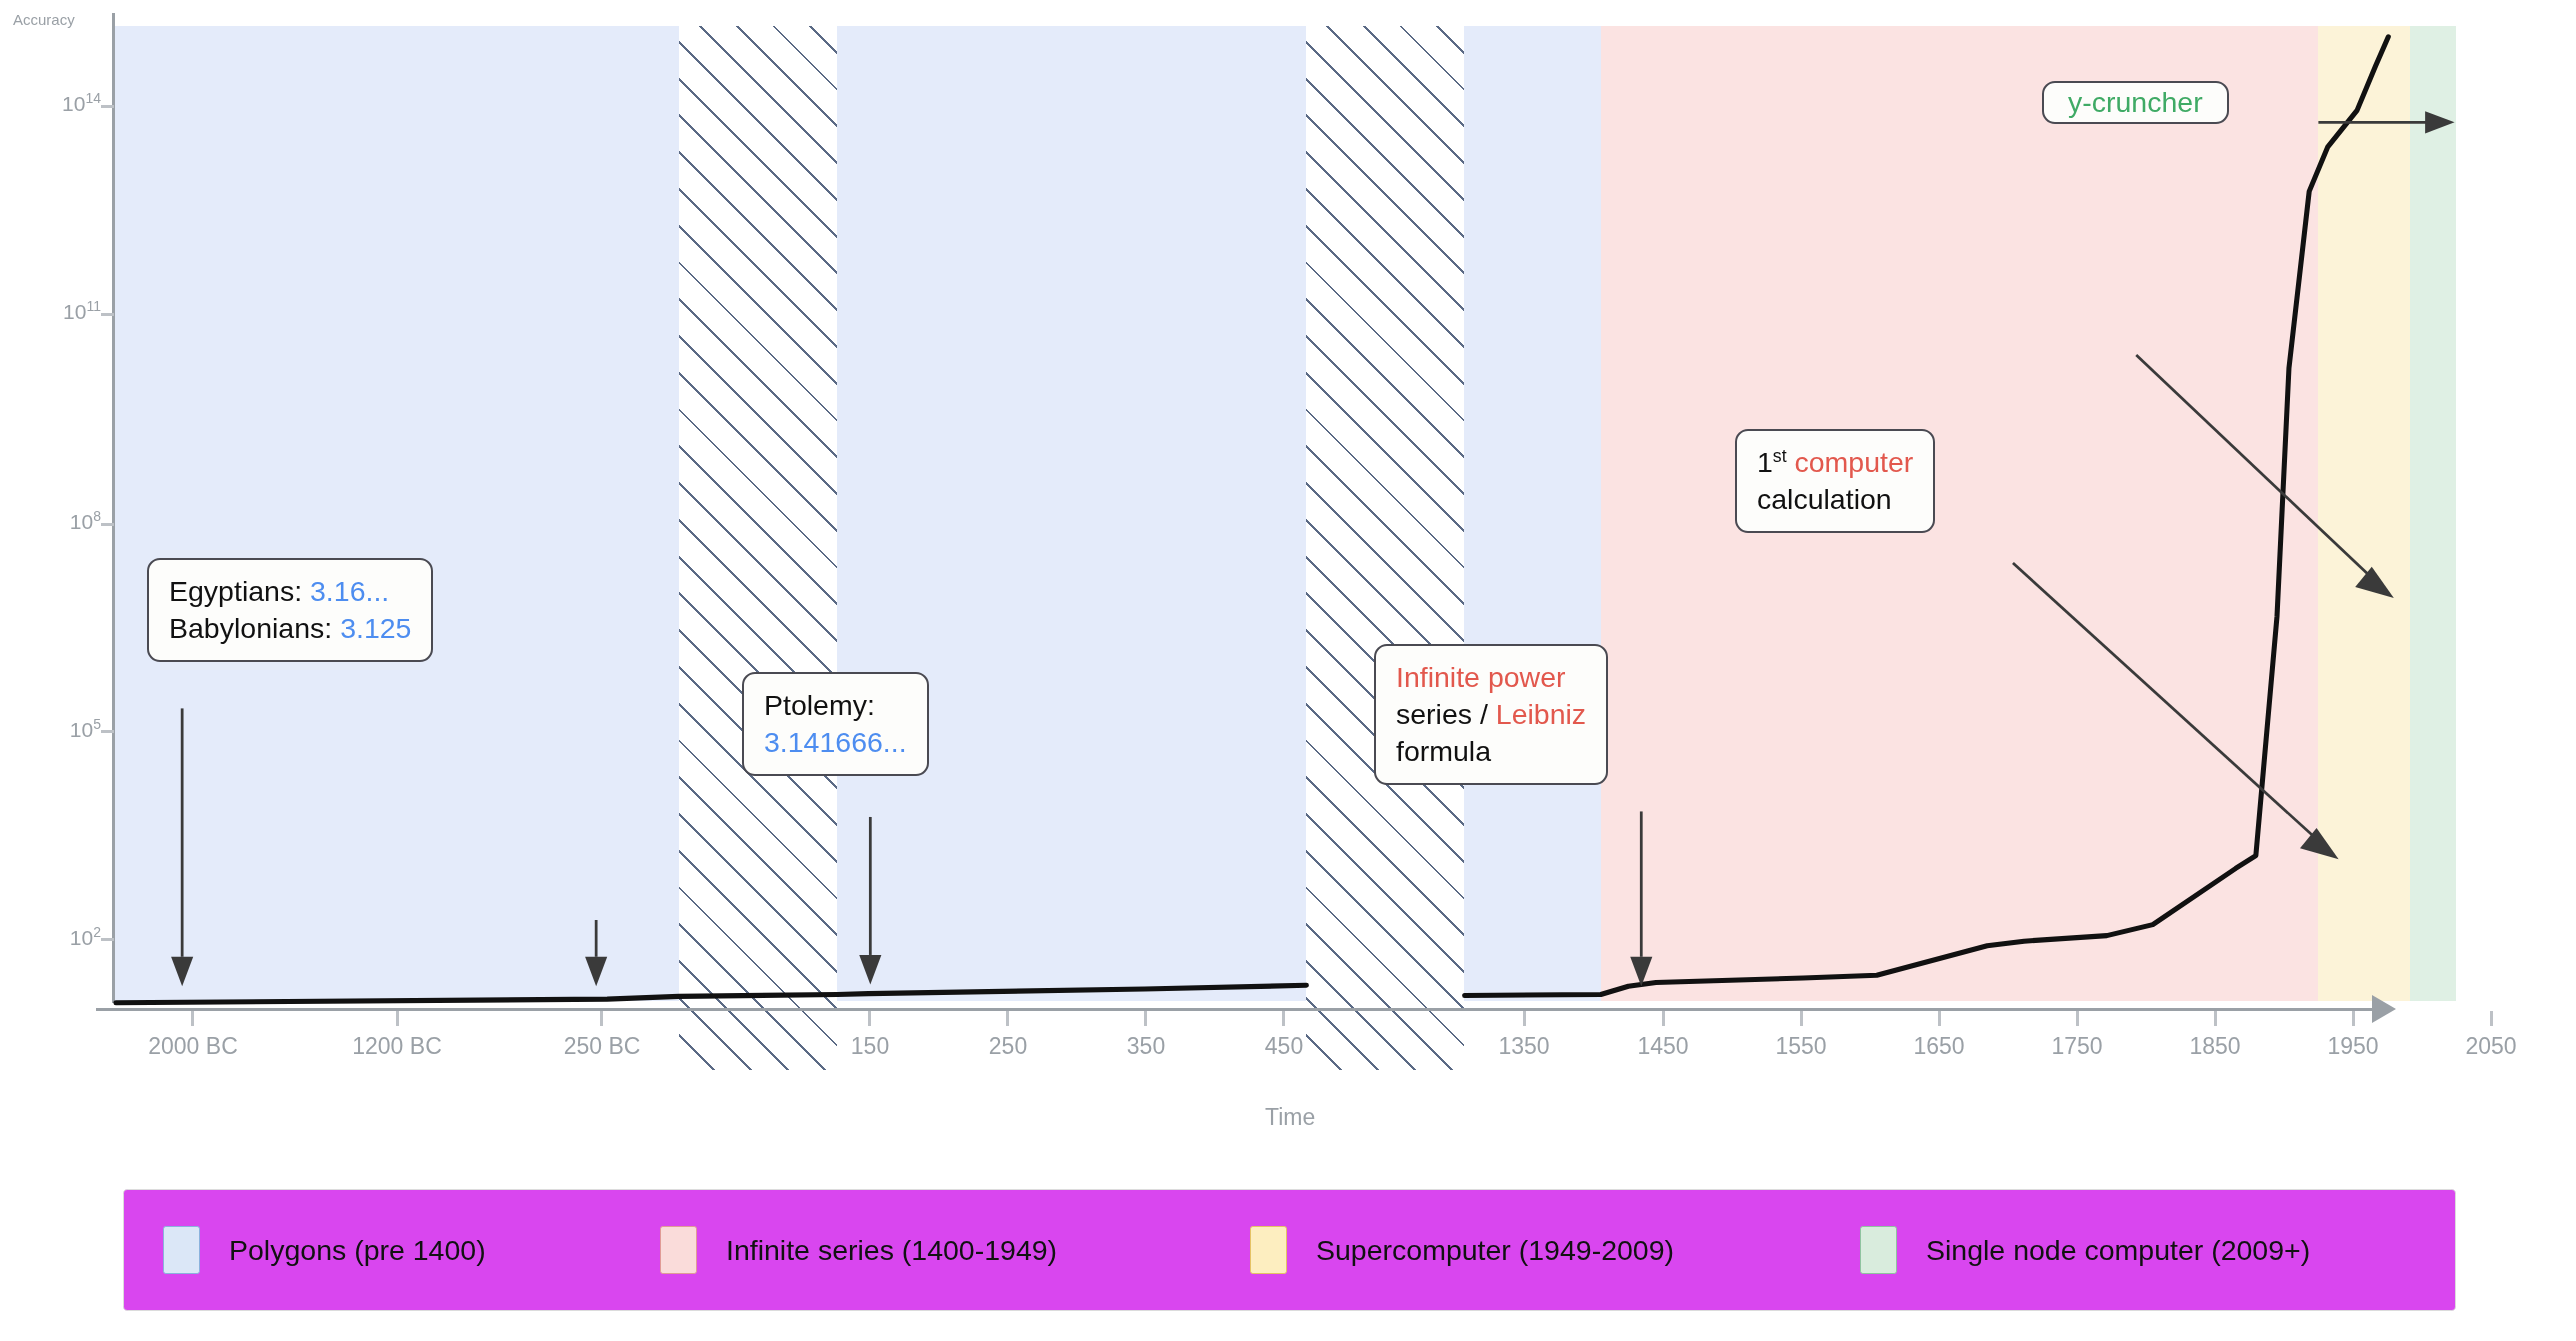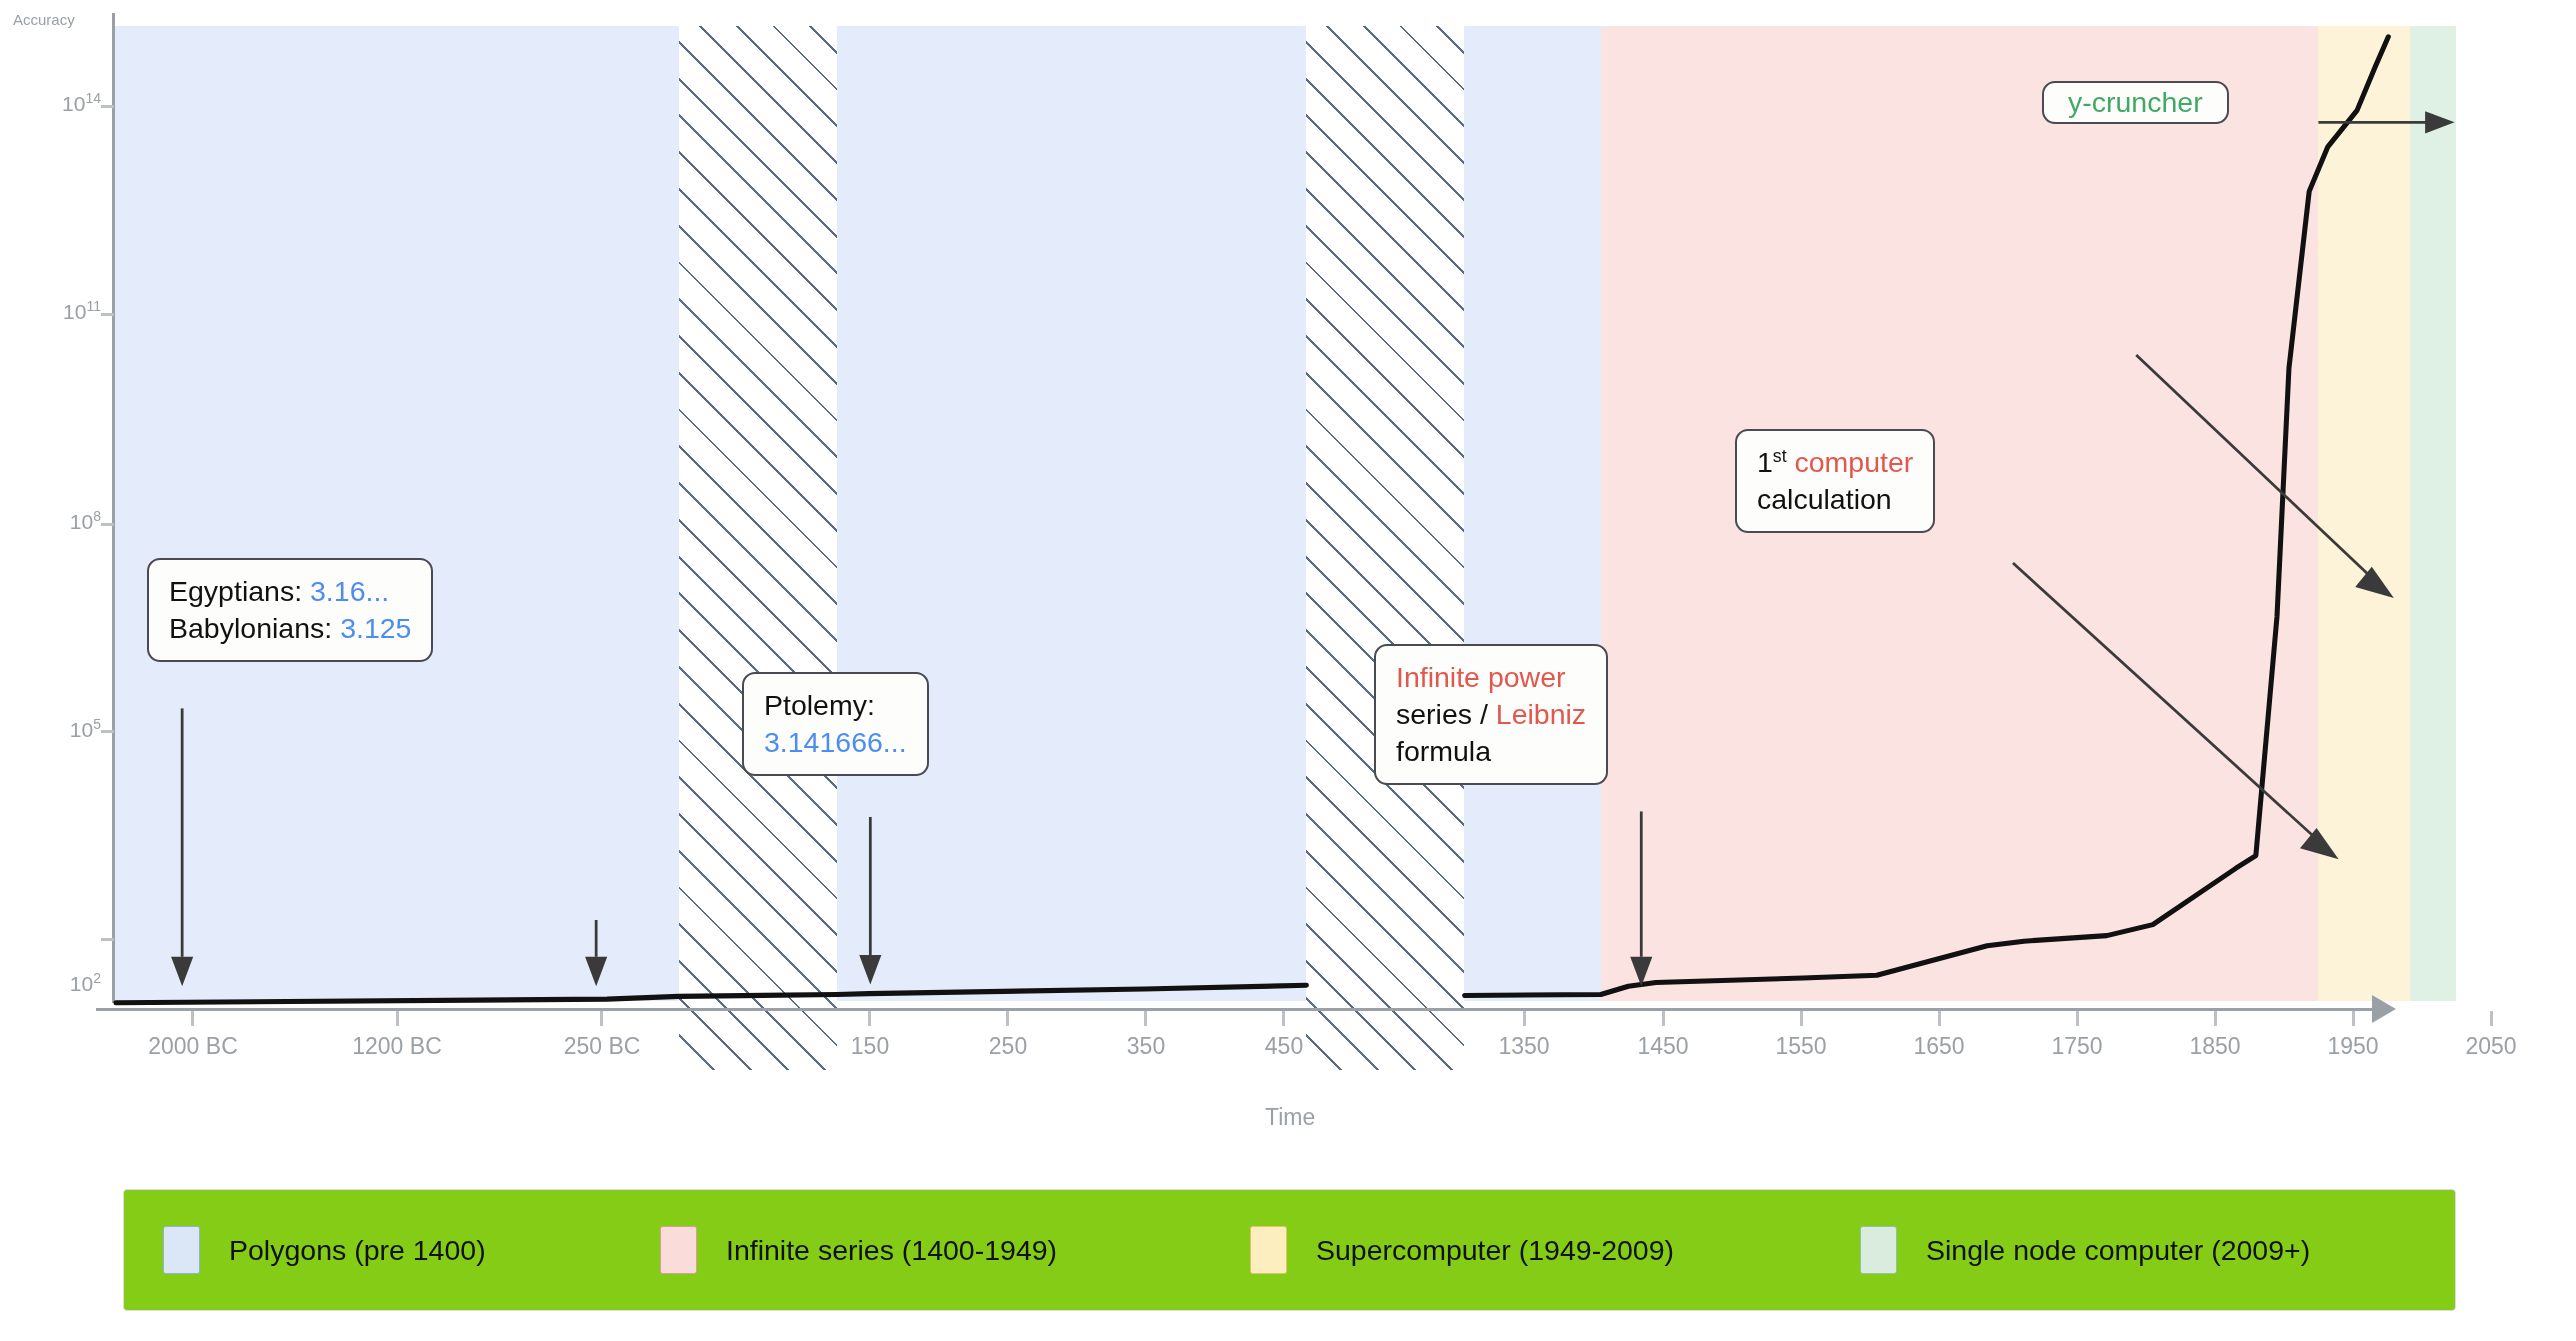--- a/index.html
+++ b/index.html
@@ -155,21 +155,21 @@
 
   
   #legend {
     position: absolute;
     left: 123px;
     top: 1189px;
     width: 2331px;
     height: 120px;
     border: 1.8px solid #dcdcdc;
     border-radius: 4.6px;
-    background: #84cc16;
+    background: #d946ef;
     display: flex;
     align-items: center;
   }
   .legend-item {
     display: flex;
     align-items: center;
     position: absolute;
   }
   .legend-swatch {
     width: 35px;
@@ -212,21 +212,21 @@
     <div class="y-tick-mark" style="top:313px;"></div>
     <div class="y-tick-label" style="top:298px;">10<sup>11</sup></div>
 
     <div class="y-tick-mark" style="top:523px;"></div>
     <div class="y-tick-label" style="top:508px;">10<sup>8</sup></div>
 
     <div class="y-tick-mark" style="top:730px;"></div>
     <div class="y-tick-label" style="top:716px;">10<sup>5</sup></div>
 
     <div class="y-tick-mark" style="top:938px;"></div>
-    <div class="y-tick-label" style="top:924px;margin-top:46px;">10<sup>2</sup></div>
+    <div class="y-tick-label" style="top:924px;">10<sup>2</sup></div>
 
     <div class="x-tick-mark" style="left:191px;"></div>
     <div class="x-tick-label" style="left:193px;">2000 BC</div>
 
     <div class="x-tick-mark" style="left:396px;"></div>
     <div class="x-tick-label" style="left:397px;">1200 BC</div>
 
     <div class="x-tick-mark" style="left:600px;"></div>
     <div class="x-tick-label" style="left:602px;">250 BC</div>
 

